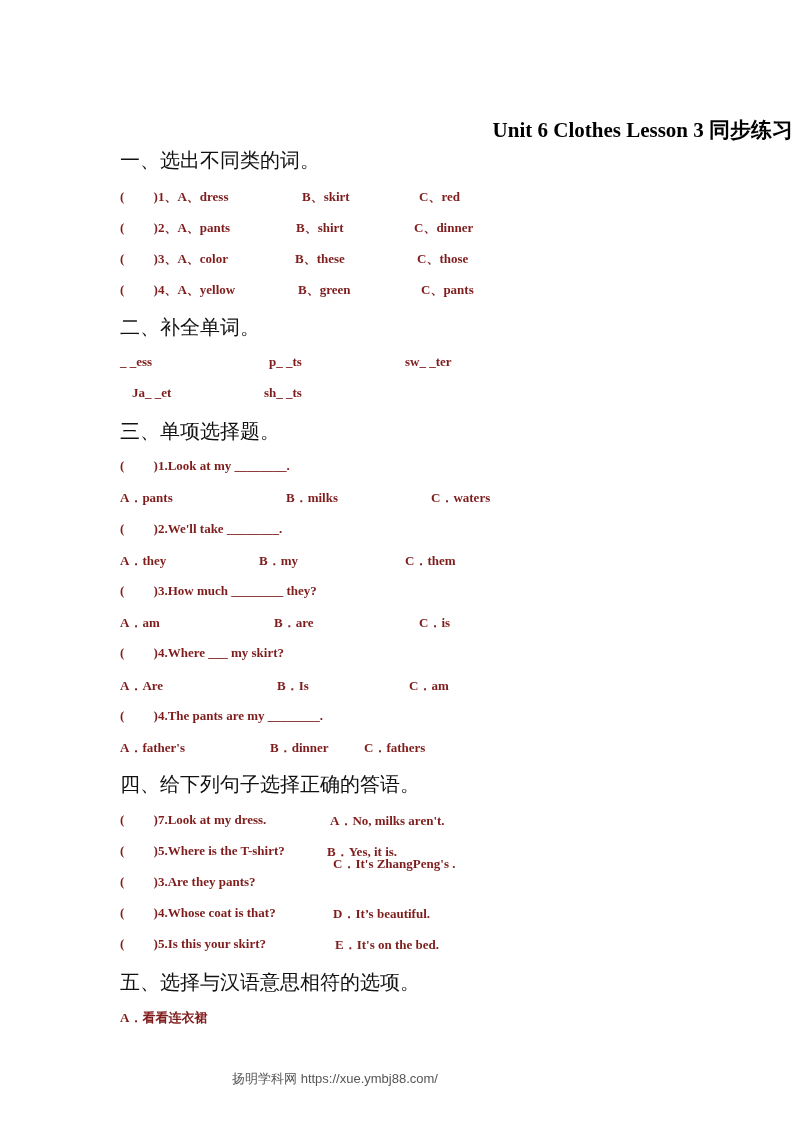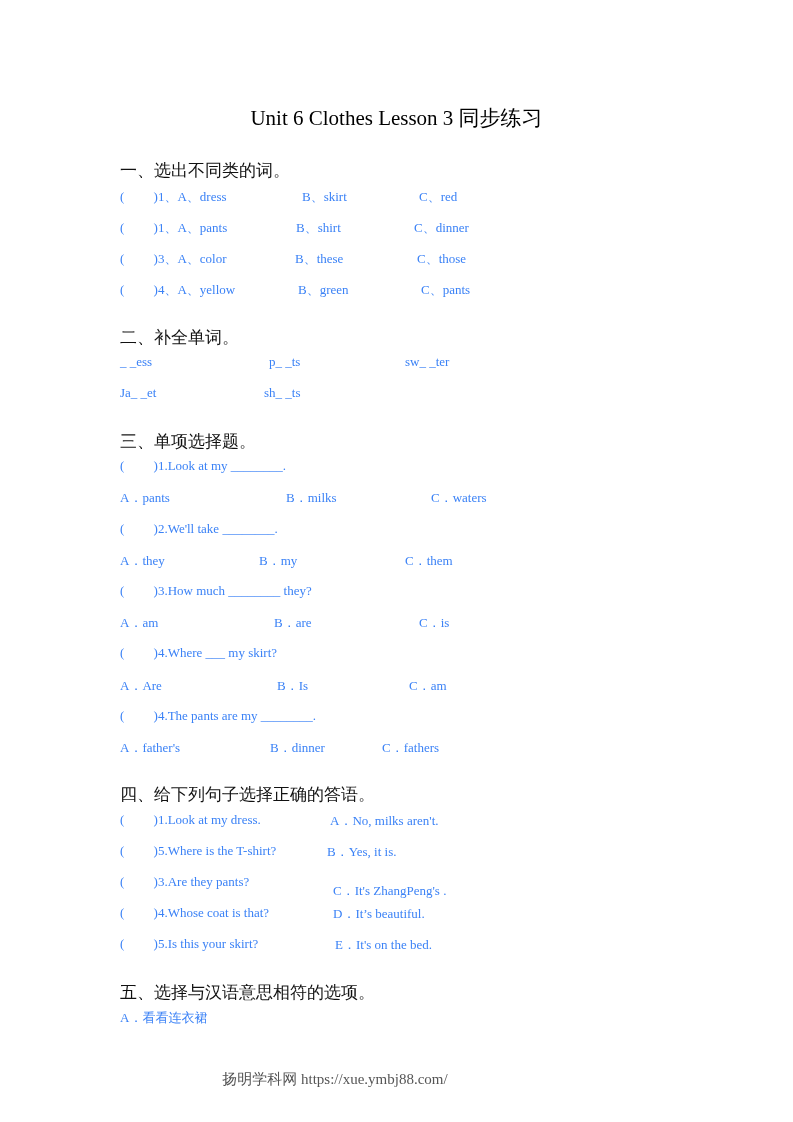--- a/index.html
+++ b/index.html
@@ -1,47 +1,47 @@
 <!DOCTYPE html>
 <html><head>
 <meta charset="utf-8">
 <style>
   html, body { margin: 0; padding: 0; background: #ffffff; }
   body { width: 793px; height: 1122px; position: relative; overflow: hidden;
          font-family: "Liberation Serif", "DejaVu Serif", serif; color: #111; }
   .abs { position: absolute; white-space: pre; }
-  .title { font-weight: normal; font-size: 21px; top: 104px; left: 0; width: 793px; text-align: center; color: #000; }
-  .h { font-family: "DejaVu Sans", "Liberation Sans", sans-serif; font-size: 17px; left: 120px; color: #111; margin-top: 12px; }
-  .t { font-size: 13px; color: #3b82f6; }
-  .footer { font-family: Liberation Serif, serif; font-size: 15px; color: #555; top: 1070px; left: 0; width: 670px; text-align: center; }
+  .title { font-weight: bold; font-size: 21px; top: 116px; left: 0; width: 793px; text-align: right; color: #000; }
+  .h { font-family: "DejaVu Sans", "Liberation Sans", sans-serif; font-size: 20px; left: 120px; color: #111; }
+  .t { font-size: 13px; color: #7f1d1d; font-weight: bold; }
+  .footer { font-family: Liberation Sans, sans-serif; font-size: 13px; color: #555; top: 1070px; left: 0; width: 670px; text-align: center; }
 </style>
 </head>
 <body>
 
 <div class="abs title">Unit 6 Clothes Lesson 3 同步练习</div>
 
 <div class="abs h" style="top:147px">一、选出不同类的词。</div>
 <div class="abs t" style="top:188px;left:120px">(         )1、A、dress</div>
 <div class="abs t" style="top:188px;left:302px">B、skirt</div>
 <div class="abs t" style="top:188px;left:419px">C、red</div>
-<div class="abs t" style="top:219px;left:120px">(         )1、A、pants</div>
+<div class="abs t" style="top:219px;left:120px">(         )2、A、pants</div>
 <div class="abs t" style="top:219px;left:296px">B、shirt</div>
 <div class="abs t" style="top:219px;left:414px">C、dinner</div>
 <div class="abs t" style="top:250px;left:120px">(         )3、A、color</div>
 <div class="abs t" style="top:250px;left:295px">B、these</div>
 <div class="abs t" style="top:250px;left:417px">C、those</div>
 <div class="abs t" style="top:281px;left:120px">(         )4、A、yellow</div>
 <div class="abs t" style="top:281px;left:298px">B、green</div>
 <div class="abs t" style="top:281px;left:421px">C、pants</div>
 
 <div class="abs h" style="top:314px">二、补全单词。</div>
 <div class="abs t" style="top:354px;left:120px">_ _ess</div>
 <div class="abs t" style="top:354px;left:269px">p_ _ts</div>
 <div class="abs t" style="top:354px;left:405px">sw_ _ter</div>
-<div class="abs t" style="top:385px;left:120px">Ja_ _et</div>
+<div class="abs t" style="top:385px;left:132px">Ja_ _et</div>
 <div class="abs t" style="top:385px;left:264px">sh_ _ts</div>
 
 <div class="abs h" style="top:418px">三、单项选择题。</div>
 <div class="abs t" style="top:458px;left:120px">(         )1.Look at my ________.</div>
 <div class="abs t" style="top:489px;left:120px">A．pants</div>
 <div class="abs t" style="top:489px;left:286px">B．milks</div>
 <div class="abs t" style="top:489px;left:431px">C．waters</div>
 <div class="abs t" style="top:521px;left:120px">(         )2.We'll take ________.</div>
 <div class="abs t" style="top:552px;left:120px">A．they</div>
 <div class="abs t" style="top:552px;left:259px">B．my</div>
@@ -50,29 +50,29 @@
 <div class="abs t" style="top:614px;left:120px">A．am</div>
 <div class="abs t" style="top:614px;left:274px">B．are</div>
 <div class="abs t" style="top:614px;left:419px">C．is</div>
 <div class="abs t" style="top:645px;left:120px">(         )4.Where ___ my skirt?</div>
 <div class="abs t" style="top:677px;left:120px">A．Are</div>
 <div class="abs t" style="top:677px;left:277px">B．Is</div>
 <div class="abs t" style="top:677px;left:409px">C．am</div>
 <div class="abs t" style="top:708px;left:120px">(         )4.The pants are my ________.</div>
 <div class="abs t" style="top:739px;left:120px">A．father's</div>
 <div class="abs t" style="top:739px;left:270px">B．dinner</div>
-<div class="abs t" style="top:739px;left:382px">C．fathers</div>
+<div class="abs t" style="top:739px;left:364px">C．fathers</div>
 
 <div class="abs h" style="top:771px">四、给下列句子选择正确的答语。</div>
-<div class="abs t" style="top:812px;left:120px">(         )1.Look at my dress.</div>
+<div class="abs t" style="top:812px;left:120px">(         )7.Look at my dress.</div>
 <div class="abs t" style="top:812px;left:330px">A．No, milks aren't.</div>
 <div class="abs t" style="top:843px;left:120px">(         )5.Where is the T-shirt?</div>
 <div class="abs t" style="top:843px;left:327px">B．Yes, it is.</div>
 <div class="abs t" style="top:874px;left:120px">(         )3.Are they pants?</div>
-<div class="abs t" style="top:882px;left:333px">C．It's ZhangPeng's .</div>
+<div class="abs t" style="top:855px;left:333px">C．It's ZhangPeng's .</div>
 <div class="abs t" style="top:905px;left:120px">(         )4.Whose coat is that?</div>
 <div class="abs t" style="top:905px;left:333px">D．It’s beautiful.</div>
 <div class="abs t" style="top:936px;left:120px">(         )5.Is this your skirt?</div>
 <div class="abs t" style="top:936px;left:335px">E．It's on the bed.</div>
 
 <div class="abs h" style="top:969px">五、选择与汉语意思相符的选项。</div>
 <div class="abs t" style="top:1009px;left:120px">A．看看连衣裙</div>
 
 <div class="abs footer">扬明学科网 https://xue.ymbj88.com/</div>
 

